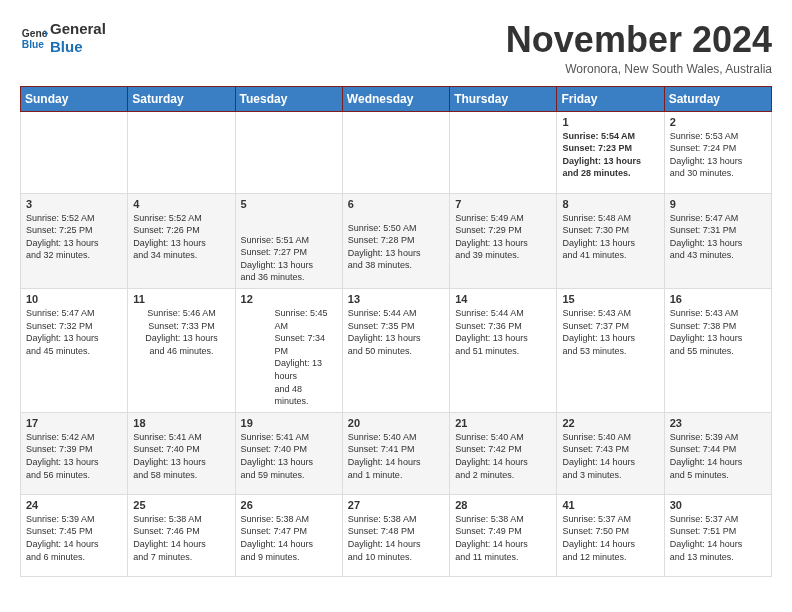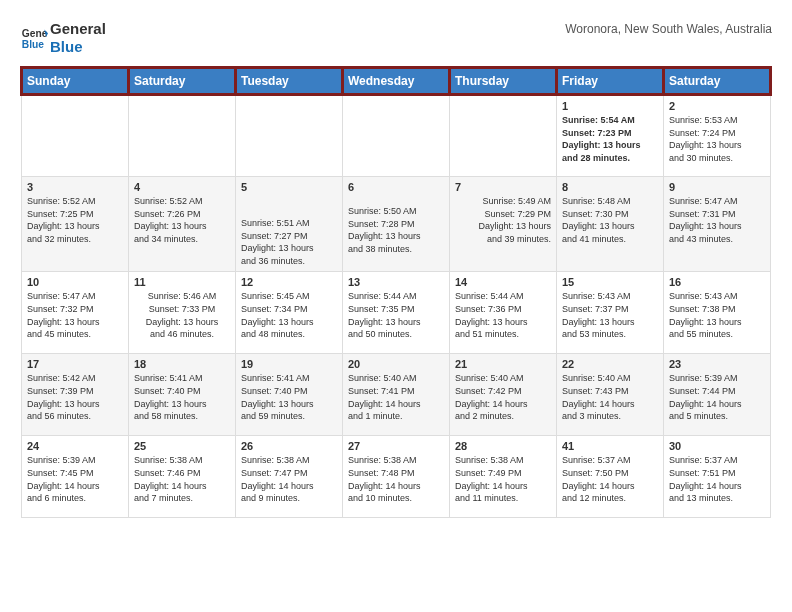--- a/index.html
+++ b/index.html
@@ -46,21 +46,21 @@
     }
     thead tr {
       background-color: #3a7ec3;
     }
     thead th {
       color: #fff;
       font-size: 12px;
       font-weight: bold;
       padding: 5px 4px;
       text-align: left;
-      border: 3px solid #7f1d1d;
+      border: 1px solid #7f1d1d;
     }
     tbody td {
       vertical-align: top;
       border: 1px solid #ddd;
       padding: 4px 5px;
       font-size: 9.5px;
       color: #333;
       height: 82px;
       background: #fff;
     }
@@ -92,20 +92,21 @@
       <text x="2" y="26" font-size="11" font-weight="bold" fill="#1a6fb5">Blue</text>
       <polygon points="22,2 30,10 26,6" fill="#3a7ec3"></polygon>
       <polygon points="26,6 30,10 28,14" fill="#1a6fb5"></polygon>
     </svg>
     <div>
       <div style="font-size:15px; font-weight:bold; color:#333; line-height:1.2;">General</div>
       <div style="font-size:15px; font-weight:bold; color:#1a6fb5; line-height:1.2;">Blue</div>
     </div>
   </div>
   <div class="title-area">
+    <div class="month-title">November 2024</div>
     <div class="subtitle">Woronora, New South Wales, Australia</div>
   </div>
 </div>
 
 <table>
   <thead>
     <tr>
     <th>Sunday</th>
         <th>Saturday</th>
         <th>Tuesday</th>
@@ -161,21 +162,21 @@
         </td>
         <td>
           <span class="day-number">6</span>
           <div class="day-info" style="white-space: pre-line; margin-top: 12px;">Sunrise: 5:50 AM
 Sunset: 7:28 PM
 Daylight: 13 hours
 and 38 minutes.</div>
         </td>
         <td>
           <span class="day-number">7</span>
-          <div class="day-info" style="white-space: pre-line; text-align: right;">Sunrise: 5:49 AM
+          <div class="day-info" style="white-space: pre-line;">Sunrise: 5:49 AM
 Sunset: 7:29 PM
 Daylight: 13 hours
 and 39 minutes.</div>
         </td>
         <td>
           <span class="day-number">8</span>
           <div class="day-info" style="white-space: pre-line;">Sunrise: 5:48 AM
 Sunset: 7:30 PM
 Daylight: 13 hours
 and 41 minutes.</div>
@@ -198,21 +199,21 @@
         </td>
         <td>
           <span class="day-number">11</span>
           <div class="day-info" style="white-space: pre-line; text-align: center;">Sunrise: 5:46 AM
 Sunset: 7:33 PM
 Daylight: 13 hours
 and 46 minutes.</div>
         </td>
         <td>
           <span class="day-number">12</span>
-          <div class="day-info" style="white-space: pre-line;">Sunrise: 5:45 AM
+          <div class="day-info" style="white-space: pre-line; margin-left: 34px;">Sunrise: 5:45 AM
 Sunset: 7:34 PM
 Daylight: 13 hours
 and 48 minutes.</div>
         </td>
         <td>
           <span class="day-number">13</span>
           <div class="day-info" style="white-space: pre-line;">Sunrise: 5:44 AM
 Sunset: 7:35 PM
 Daylight: 13 hours
 and 50 minutes.</div>

